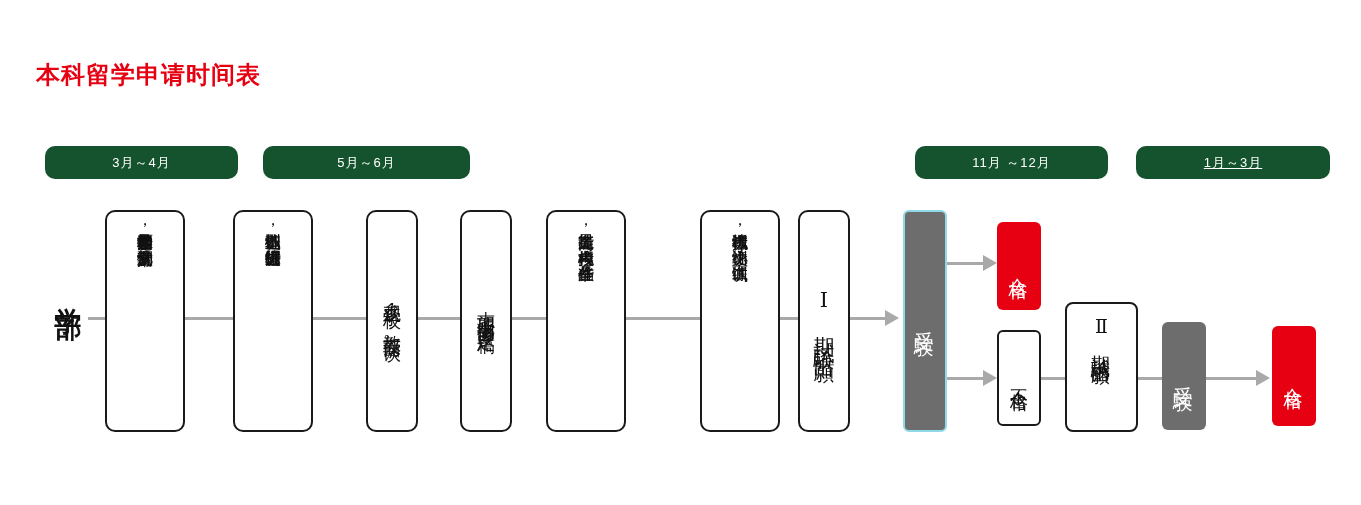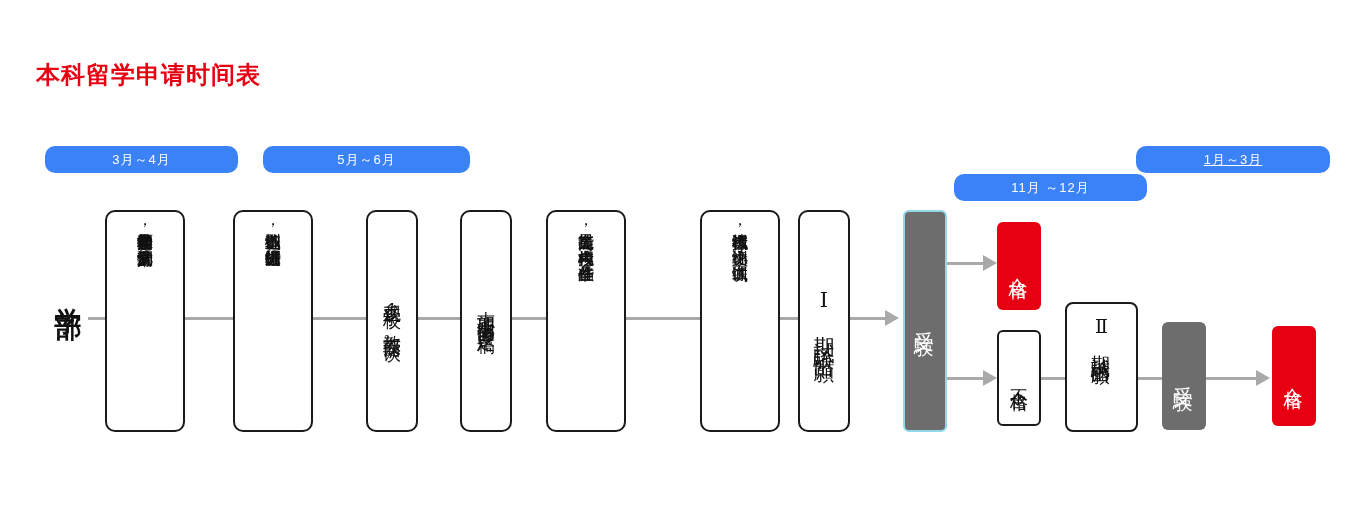--- a/index.html
+++ b/index.html
@@ -5,21 +5,21 @@
   html,body{margin:0;padding:0;background:#fff;}
   .canvas{position:relative;width:1361px;height:505px;background:#ffffff;overflow:hidden;
           font-family:"Liberation Sans","DejaVu Sans",sans-serif;}
 
   .page-title{position:absolute;left:36px;top:30px;font-size:24px;font-weight:bold;color:#e60012;letter-spacing:1px;margin-top:29px;}
 
   .heading{position:absolute;left:38px;top:90px;display:flex;align-items:center;gap:13px;}
   .heading .dot{width:21px;height:21px;border-radius:50%;background:#a32025;}
   .heading .htext{font-family:"DejaVu Serif","Liberation Serif",serif;font-size:25px;color:#222;letter-spacing:1px;}
 
-  .tbar{position:absolute;top:146px;height:27px;border-radius:10px;background:#3b82f6;color:#fff;
+  .tbar{position:absolute;top:146px;height:33px;border-radius:10px;background:#14532d;color:#fff;
         display:flex;align-items:center;justify-content:center;font-size:13px;letter-spacing:1px;z-index:2;}
 
   .gakubu{position:absolute;left:50px;top:286px;writing-mode:vertical-rl;text-orientation:upright;
           font-size:27px;font-weight:bold;color:#111;letter-spacing:4px;
           font-family:"DejaVu Serif","Liberation Serif",serif;}
 
   .hline{position:absolute;height:3px;background:#a9a9a9;z-index:1;}
   .ahead{position:absolute;width:0;height:0;border-top:8px solid transparent;border-bottom:8px solid transparent;
          border-left:14px solid #a9a9a9;z-index:1;}
 
@@ -51,21 +51,21 @@
 </head>
 <body>
 
 <div class="canvas">
 
   <div class="page-title">本科留学申请时间表</div>
 
 
   <div class="tbar" style="left:45px;width:193px;">3月～4月</div>
   <div class="tbar" style="left:263px;width:207px;text-align:center;">5月～6月</div>
-  <div class="tbar" style="left:954px;width:193px;margin-top:28px;">11月 ～12月</div>
+  <div class="tbar" style="left:915px;width:193px;">11月 ～12月</div>
   <div class="tbar" style="left:1136px;width:194px;text-decoration:underline;">1月～3月</div>
 
   <div class="gakubu">学部</div>
 
   <div class="hline" style="left:88px;top:317px;width:797px;"></div>
   <div class="ahead" style="left:885px;top:310px;"></div>
 
   <div class="hline" style="left:947px;top:262px;width:38px;"></div>
   <div class="ahead" style="left:983px;top:255px;"></div>
 

